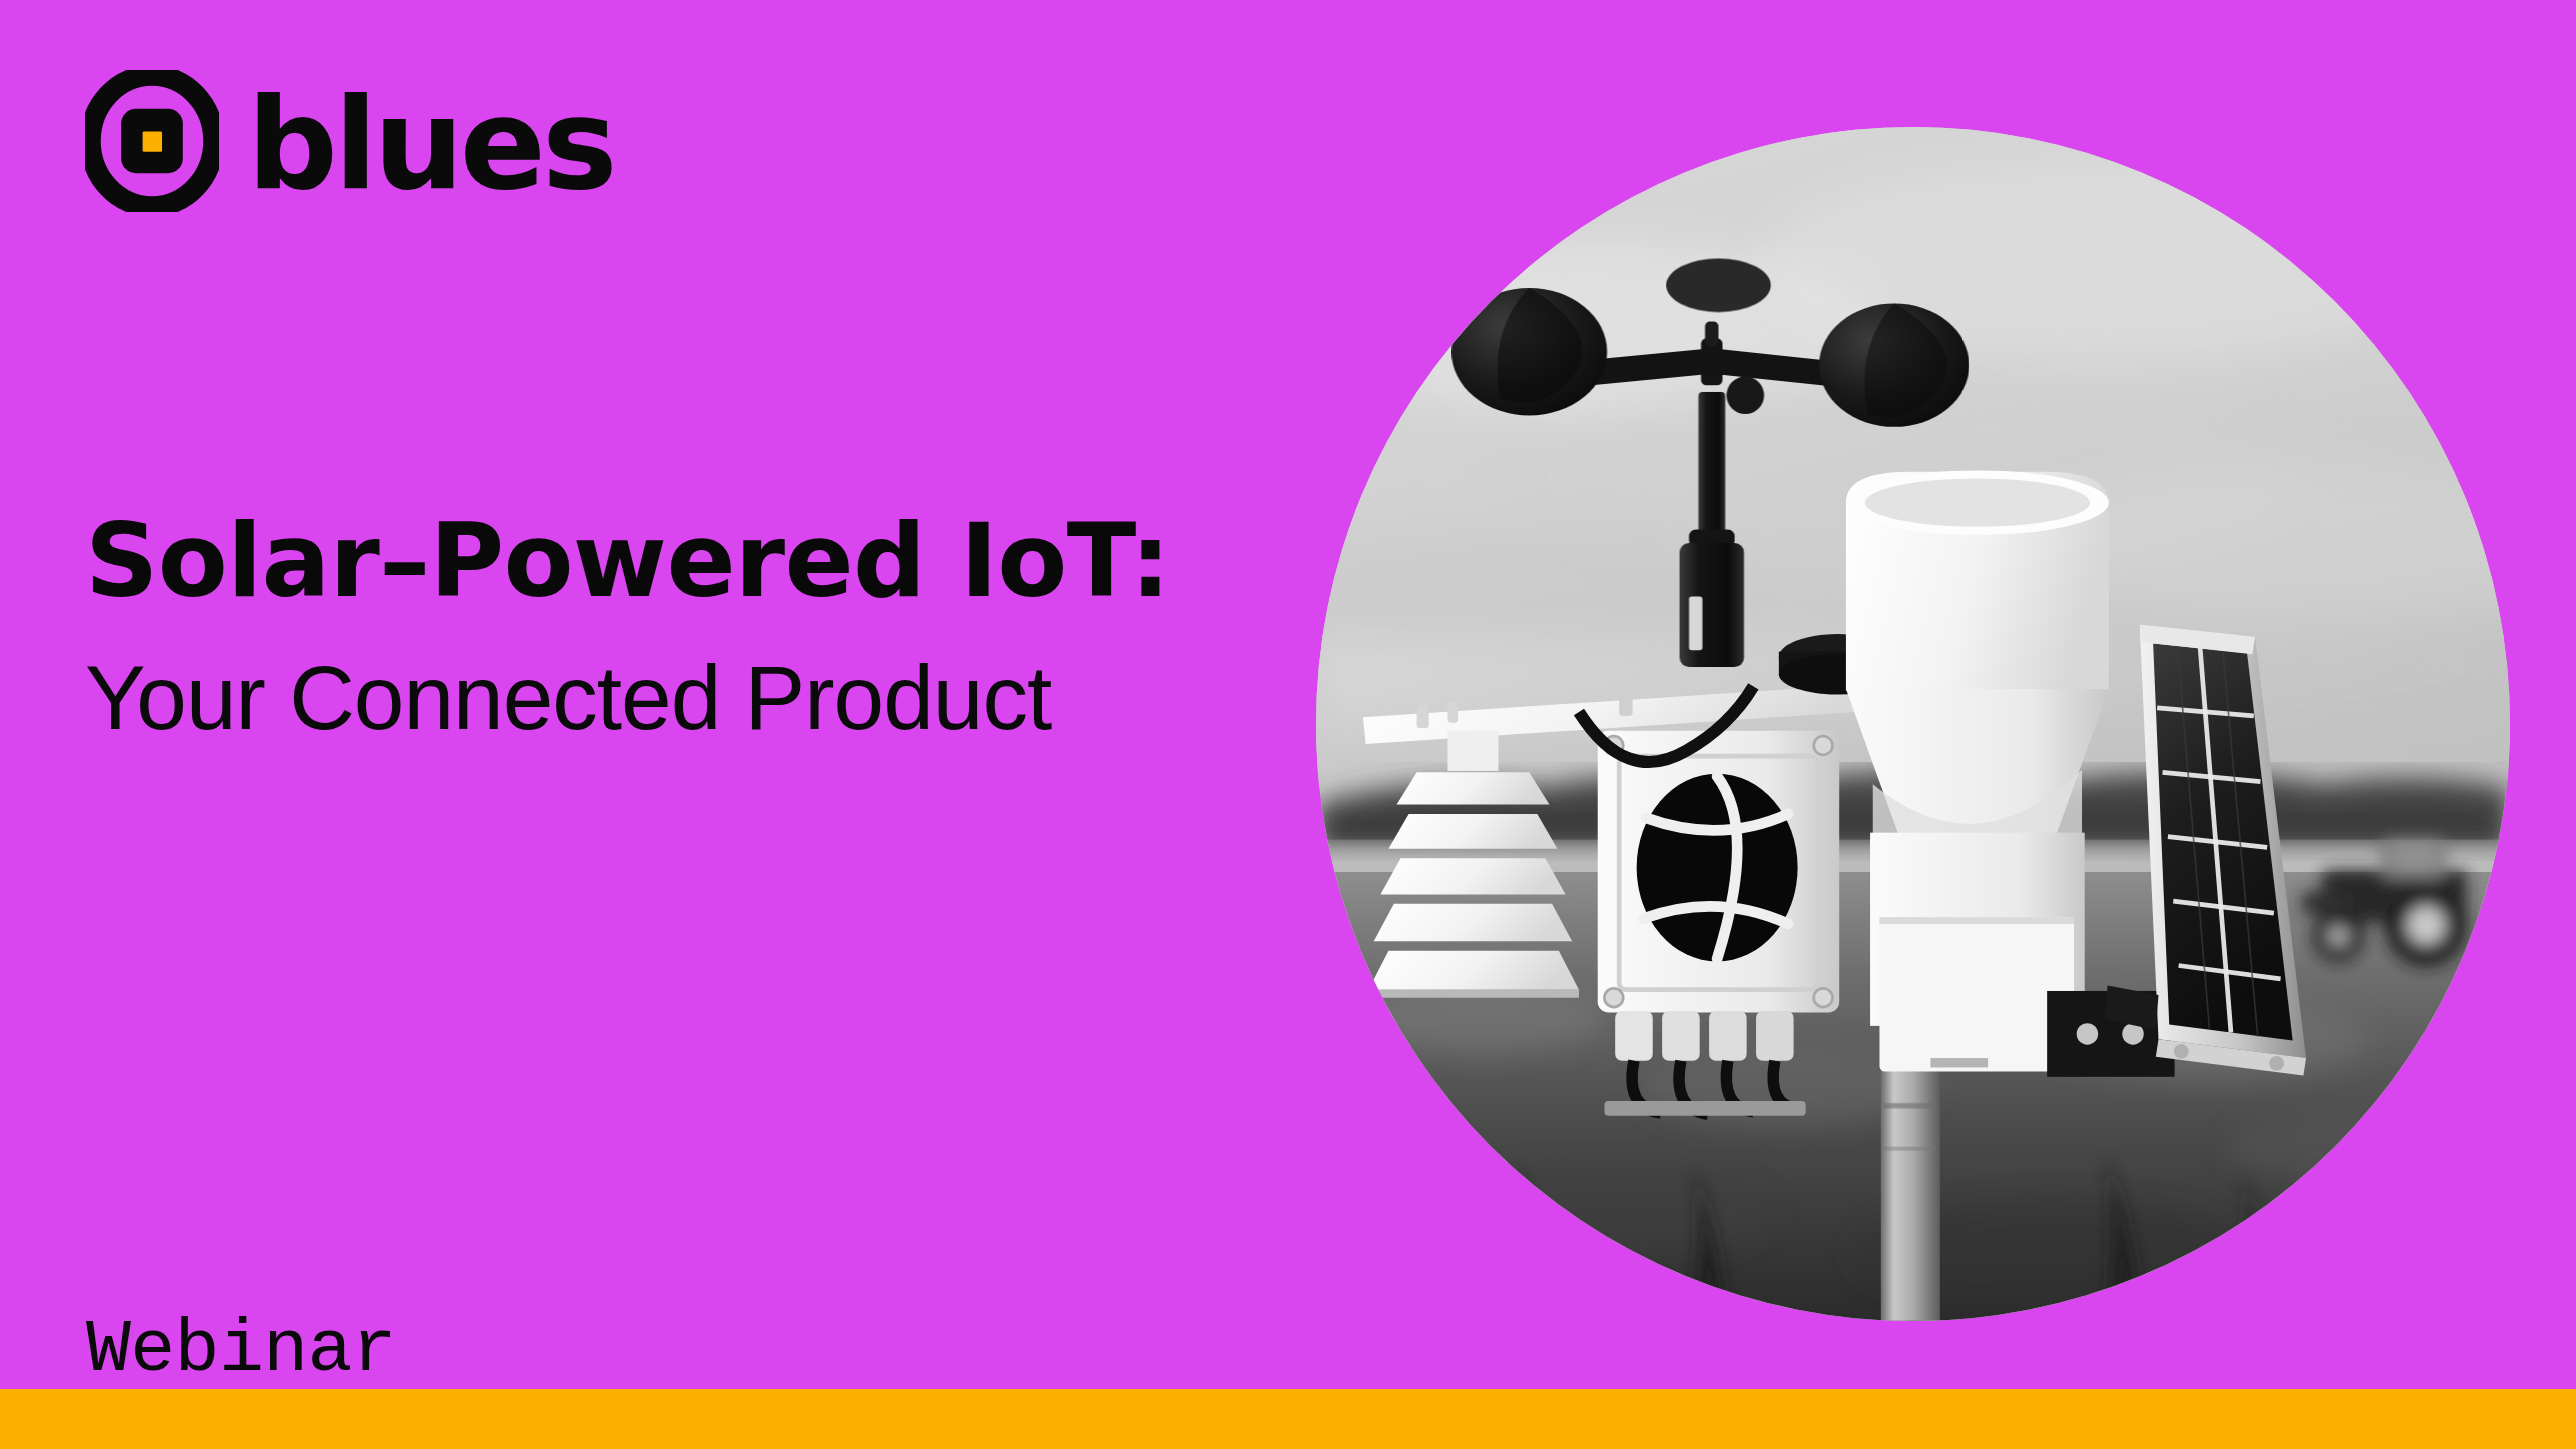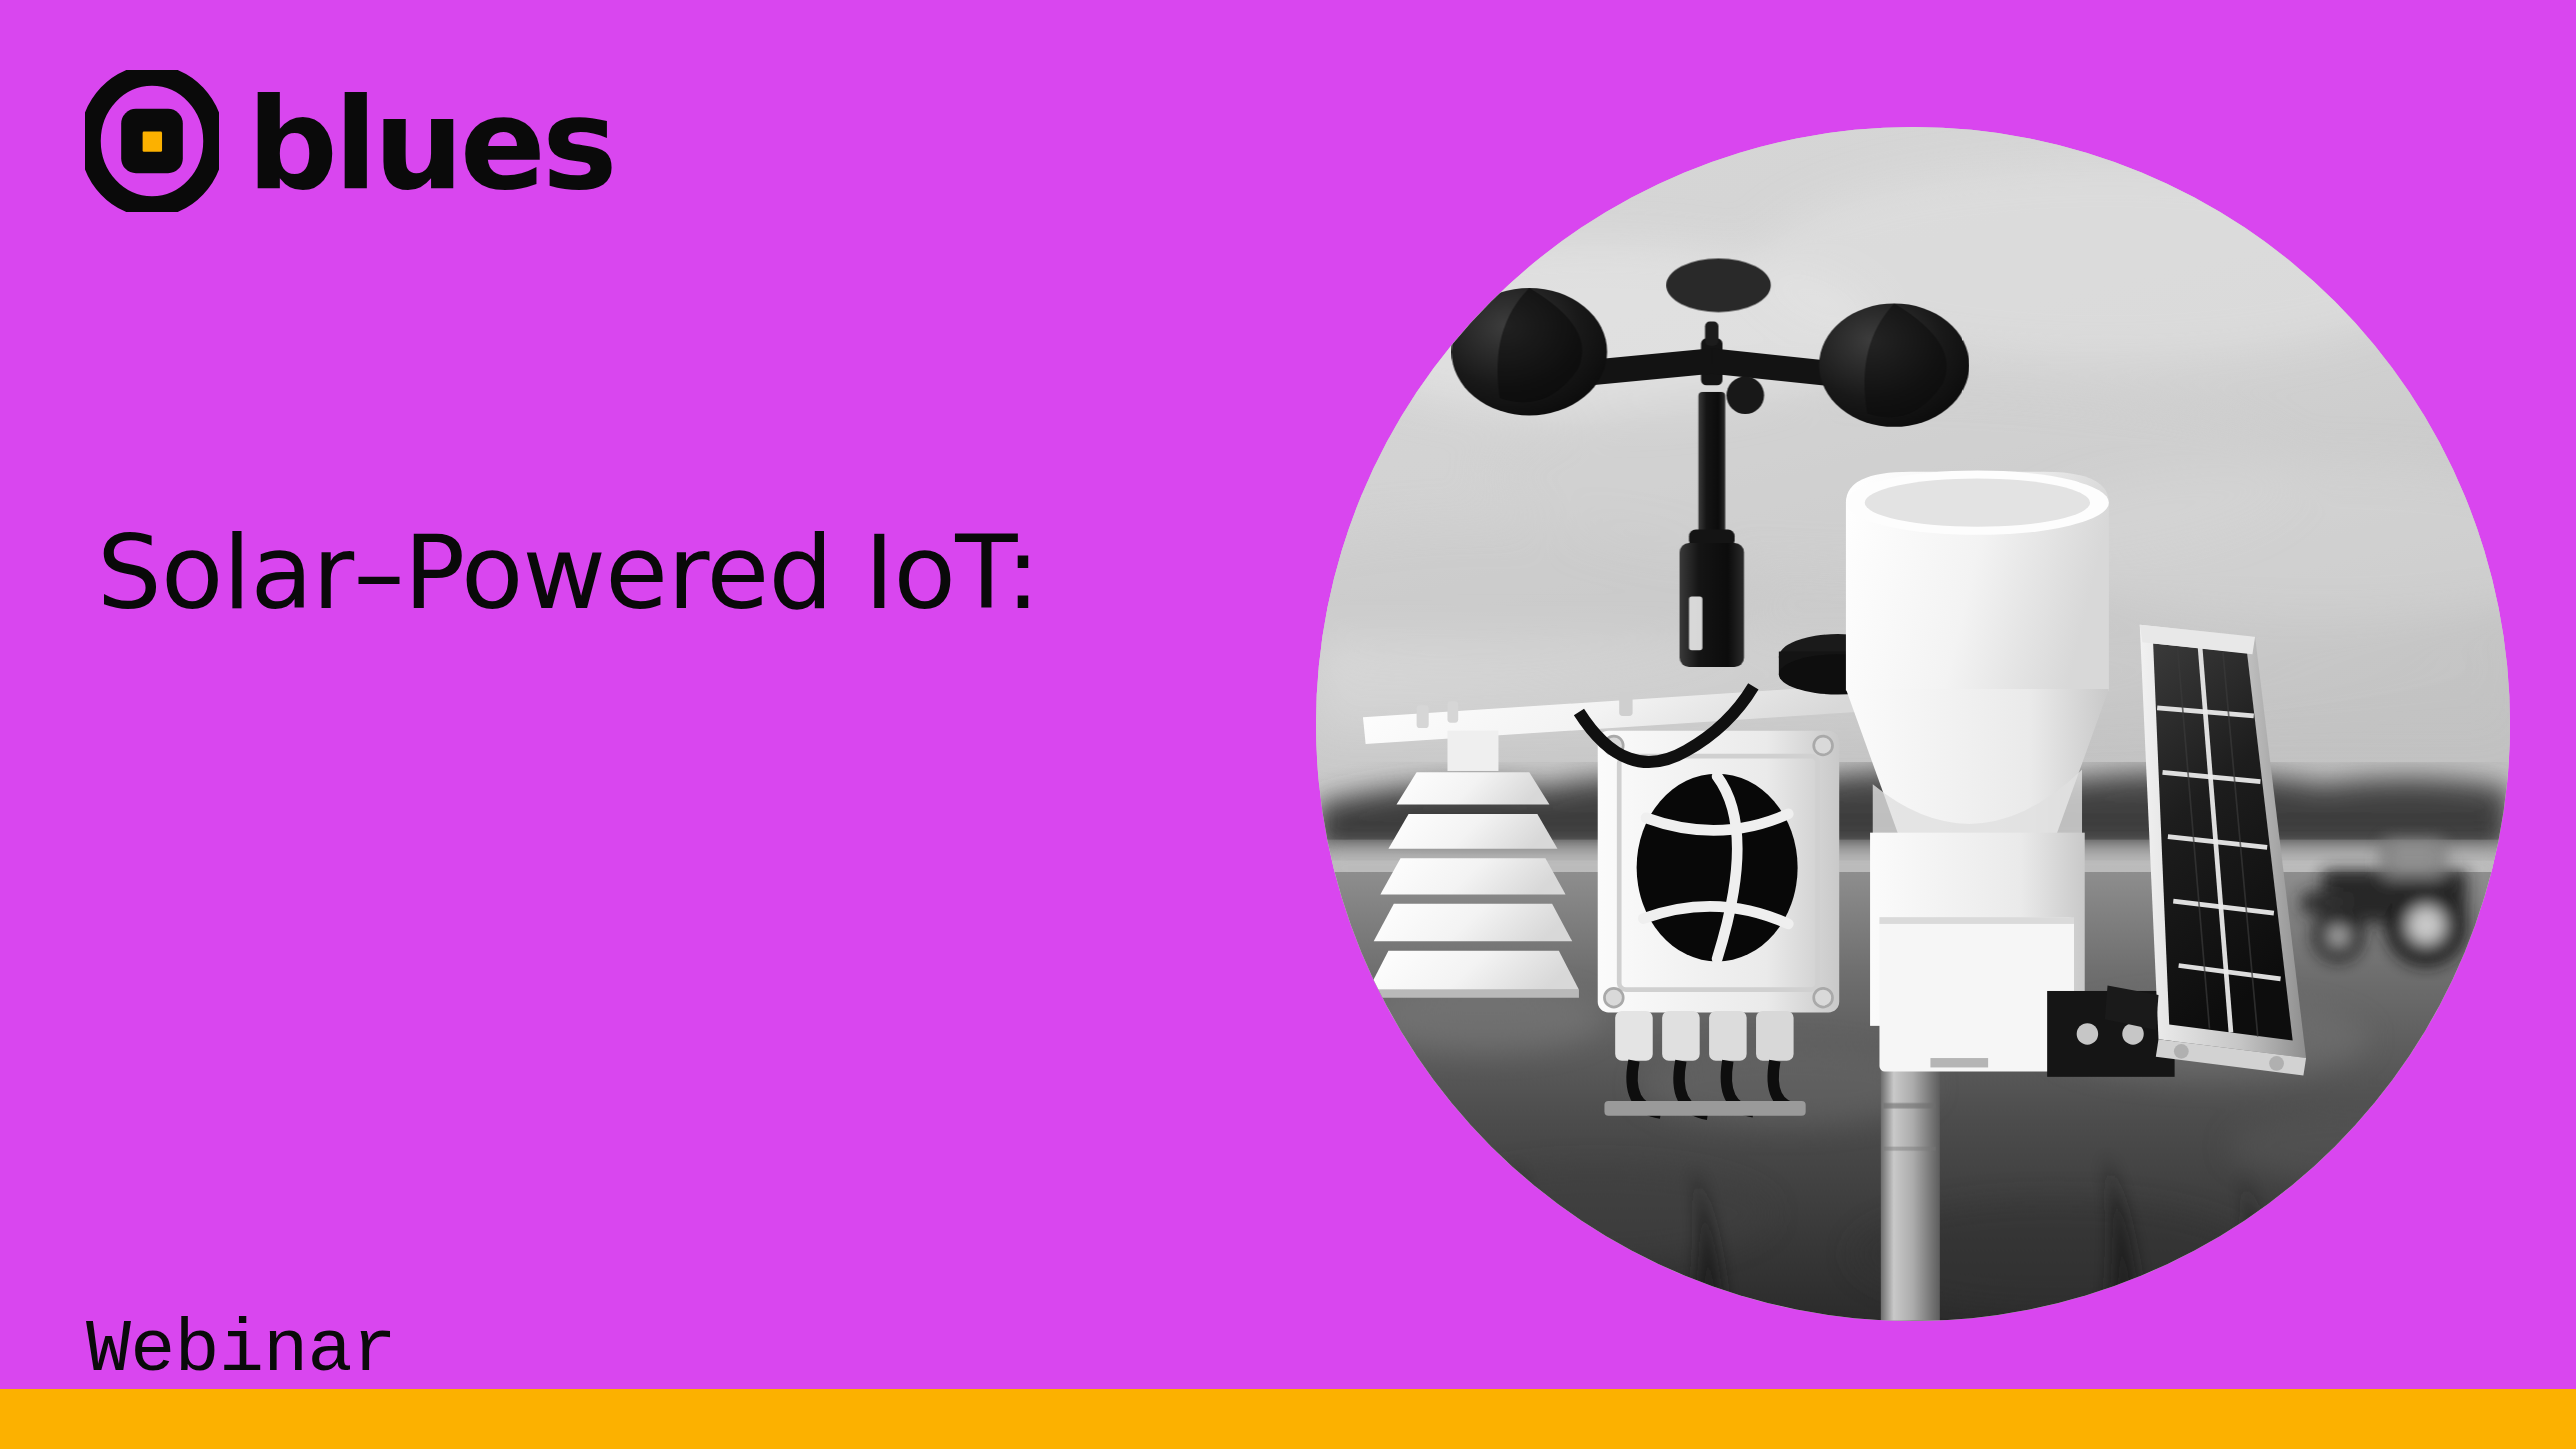--- a/index.html
+++ b/index.html
@@ -52,26 +52,26 @@
 
   
   .headline-block {
     position: absolute;
     left: 85px;
     top: 510px;
     width: 1208px;
   }
   .headline {
     font-family: "DejaVu Sans", sans-serif;
-    font-weight: 400;
+    font-weight: 700;
     font-size: 102px;
     line-height: 1.0;
     letter-spacing: -0.7px;
     color: #090909;
-    margin: 12px;
+    margin: 0;
     white-space: nowrap;
   }
   .subheadline {
     font-family: "Liberation Sans", sans-serif;
     font-weight: 400;
     font-size: 91px;
     line-height: 1.27;
     letter-spacing: -1px;
     color: #0A0A0A;
     margin: 28px 0 0 0;
@@ -119,20 +119,21 @@
         <rect x="54" y="58" width="92" height="96" rx="22" ry="22" fill="#0A0A0A"></rect>
 
         <rect x="86" y="92" width="29" height="30" rx="2" ry="2" fill="#FCB100"></rect>
       </svg>
       <div class="logo-word">blues</div>
     </div>
 
     <div class="headline-block">
       <h1 class="headline">Solar–Powered IoT:</h1>
       <div class="subheadline">
+        <span class="line">Your Connected Product</span>
       </div>
     </div>
 
     <div class="footer-label">Webinar</div>
 
   </div>
 
   <div class="photo-circle">
     <svg viewBox="0 0 1780 1780" preserveAspectRatio="xMidYMid slice">
       <defs>

